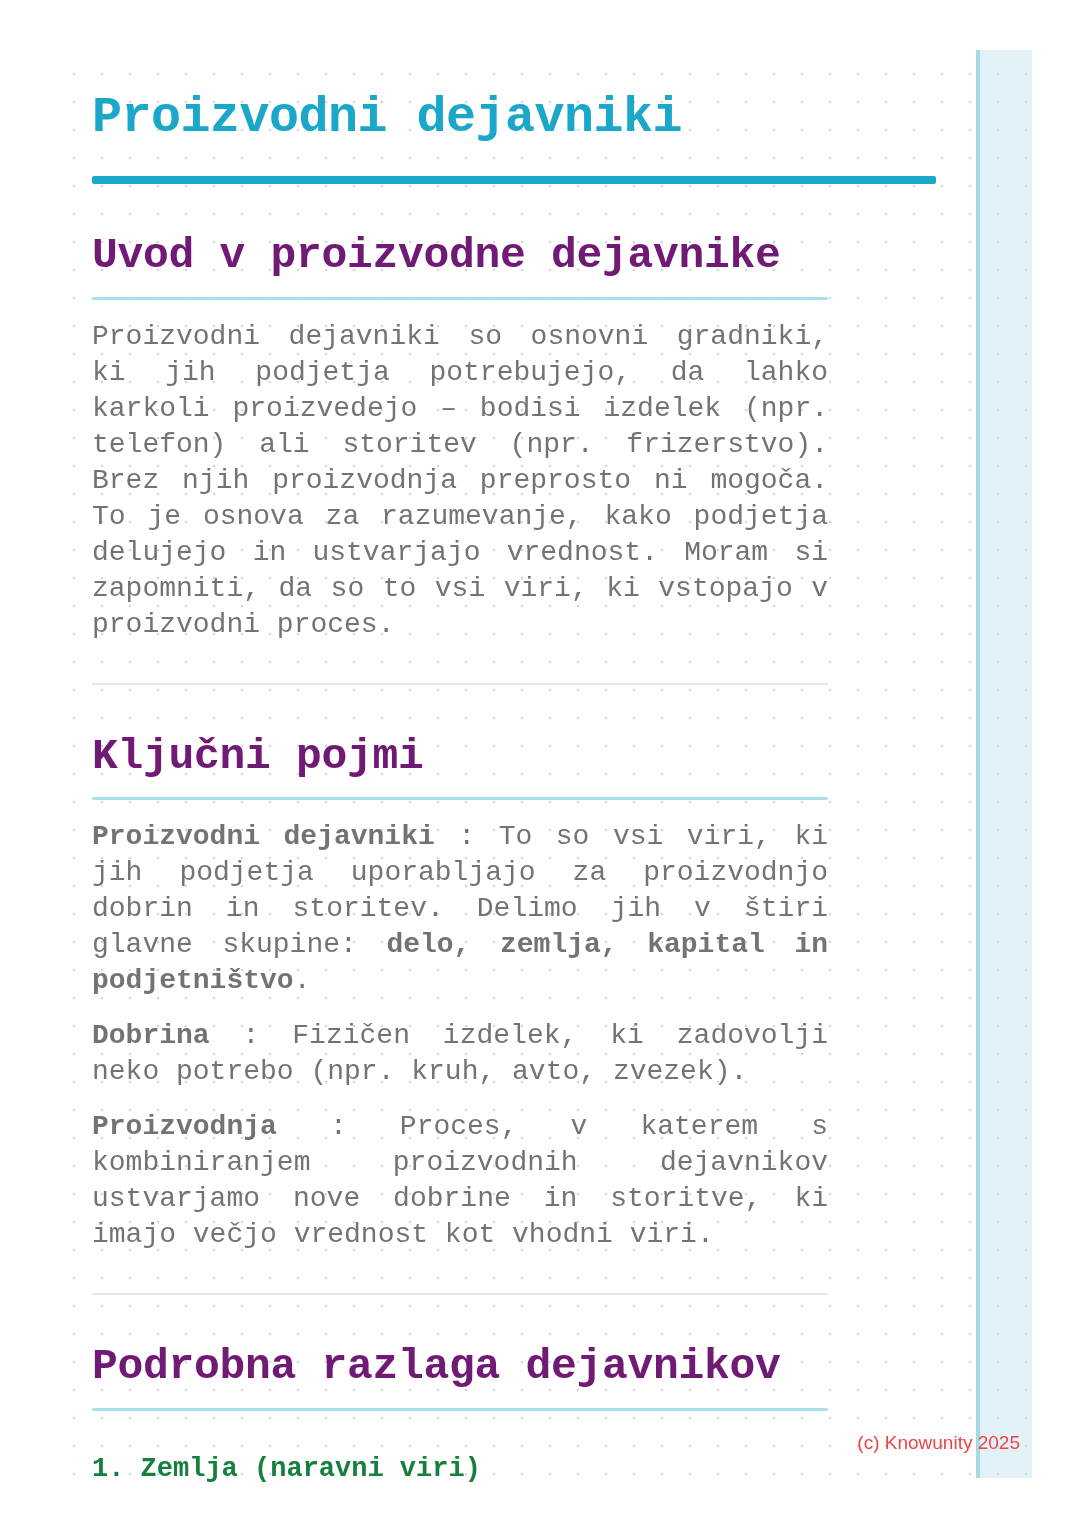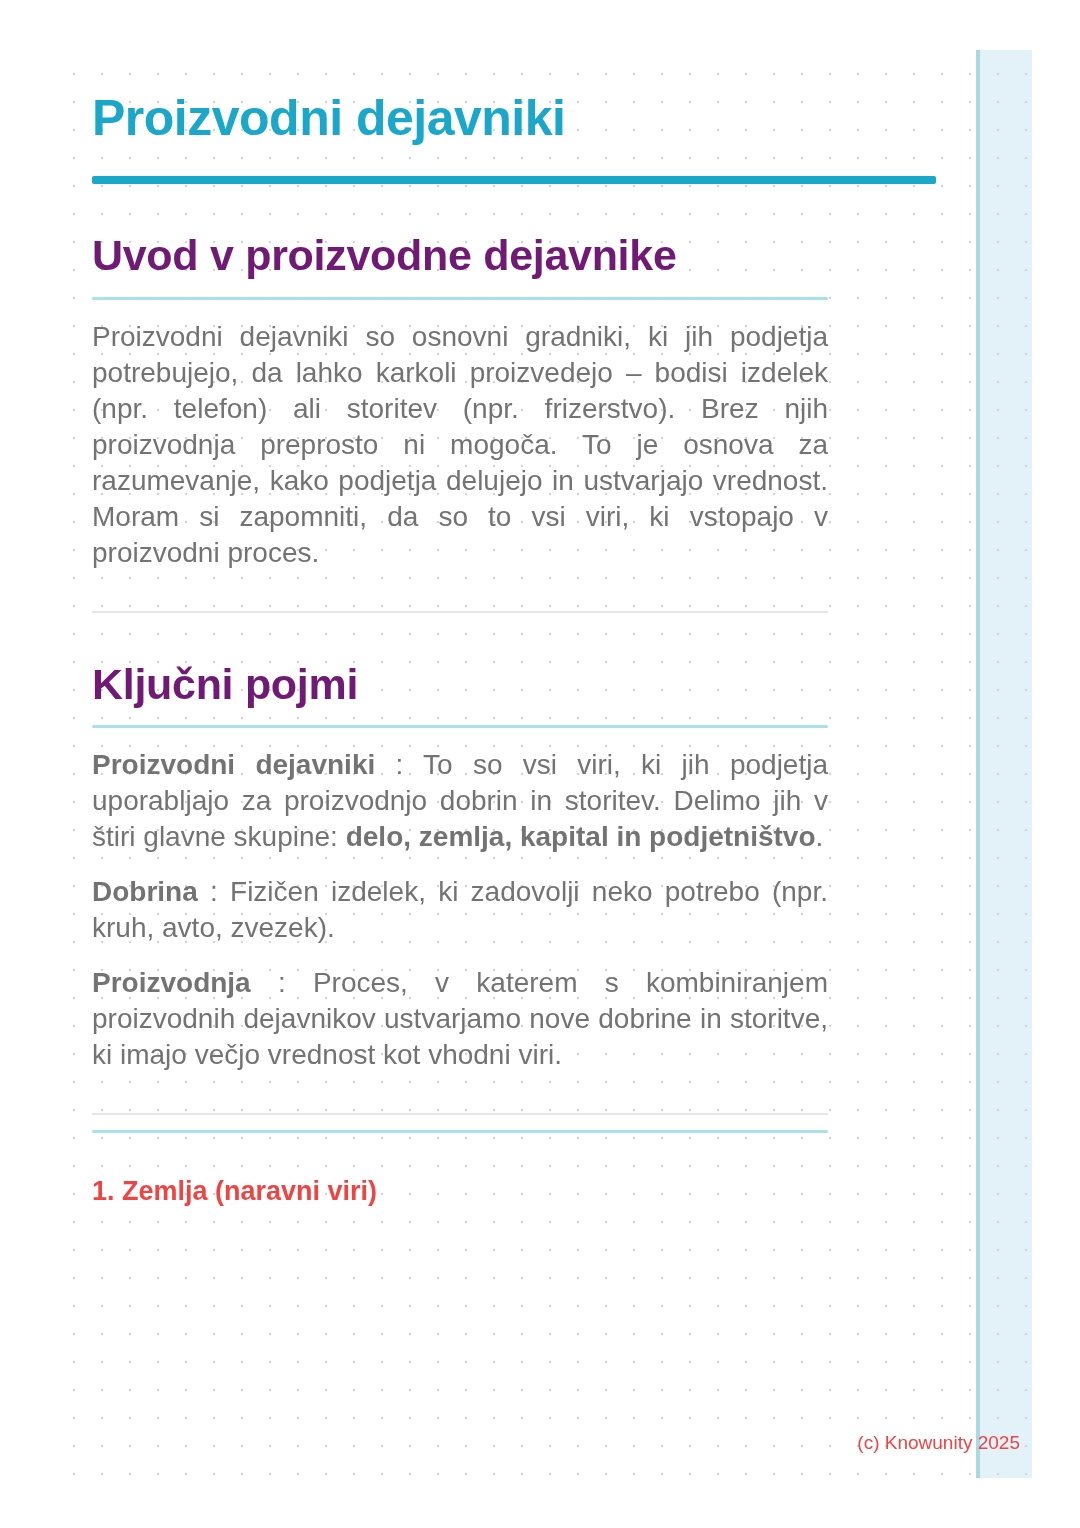--- a/index.html
+++ b/index.html
@@ -35,20 +35,21 @@
     background-position: 8px 8px;
     z-index: 2;
     pointer-events: none;
   }
   .content {
     position: absolute;
     left: 92px;
     top: 0;
     width: 844px;
     z-index: 3;
+    font-family: Liberation Mono, monospace;
   }
   .doc-title {
     margin: 88px 0 0 0;
     font-size: 50px;
     line-height: 1.2;
     font-weight: bold;
     letter-spacing: -0.5px;
     color: #1aa7c9;
   }
   .rule-thick {
@@ -89,21 +90,21 @@
     height: 2px;
     background: #e5e6e8;
   }
   .def { }
   .def:first-of-type { margin-top: 20px; }
   .sub-heading {
     margin: 42px 0 0 0;
     font-size: 27px;
     line-height: 1.25;
     font-weight: bold;
-    color: #ef4444;
+    color: #15803d;
   }
   .watermark {
     position: absolute;
     top: 1432px;
     right: 60px;
     z-index: 4;
     font-size: 19px;
     color: #ef4444;
   }
 </style>
@@ -131,20 +132,21 @@
 
     <p class="body-text def"><span class="term">Proizvodni dejavniki</span><span> : </span><span>To so vsi viri, ki jih podjetja uporabljajo za proizvodnjo dobrin in storitev. Delimo jih v štiri glavne skupine: </span><span class="bold">delo, zemlja, kapital in podjetništvo</span><span>.</span></p>
 
     <p class="body-text def"><span class="term">Dobrina</span><span> : </span><span>Fizičen izdelek, ki zadovolji neko potrebo (npr. kruh, avto, zvezek).</span></p>
 
 
     <p class="body-text def"><span class="term">Proizvodnja</span><span> : </span><span>Proces, v katerem s kombiniranjem proizvodnih dejavnikov ustvarjamo nove dobrine in storitve, ki imajo večjo vrednost kot vhodni viri.</span></p>
 
     <div class="divider"></div>
 
+    <h2 class="section-heading">Podrobna razlaga dejavnikov</h2>
     <div class="rule-thin"></div>
 
     <h3 class="sub-heading">1. Zemlja (naravni viri)</h3>
 
   </div>
 
   <div class="watermark">(c) Knowunity 2025</div>
 
 </div>
 

